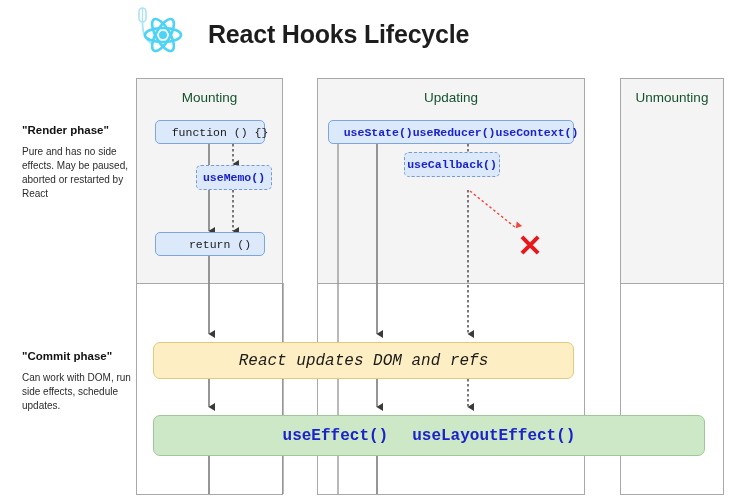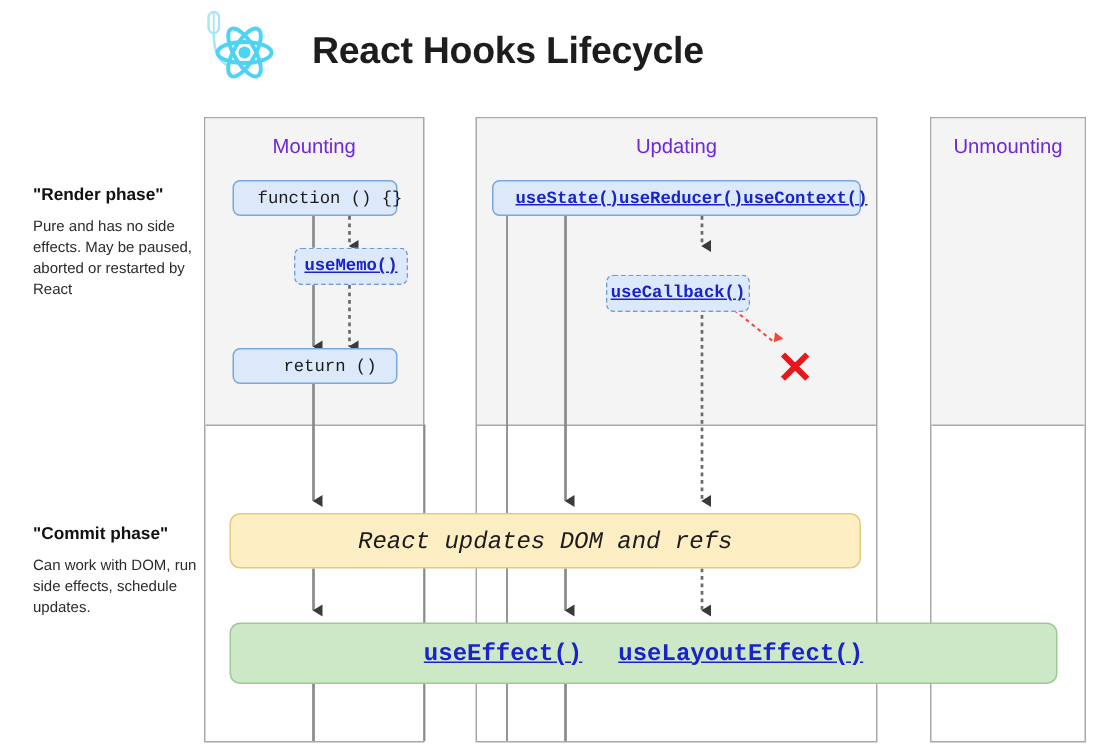--- a/index.html
+++ b/index.html
@@ -68,41 +68,40 @@
     height: 205px;
     background: #f4f4f4;
     border-bottom: 1px solid #a8a8a8;
   }
 
   .col-title {
     position: absolute;
     left: 0; right: 0; top: 11px;
     text-align: center;
     font-size: 13.5px;
-    color: #6d28d9;
+    color: #14532d;
   }
 
   
   .node {
     position: absolute;
     display: flex;
     align-items: center;
     justify-content: center;
     background: #dce9fb;
     border-radius: 5px;
     font-family: "Liberation Mono", monospace;
     font-size: 11.5px;
     color: #1a1a1a;
     white-space: nowrap;
   }
   .node.solid  { border: 1px solid #7aa7dd; padding-left: 20px; }
   .node.dashed { border: 1px dashed #7799cc; }
   .node a, .hooklink {
     color: #1a22c9;
-    text-decoration: underline;
     font-weight: bold;
   }
   .hookgap { display: inline-block; width: 7px; }
 
   
   .bar {
     position: absolute;
     display: flex;
     align-items: center;
     justify-content: center;
@@ -244,21 +243,21 @@
 </div>
 
 <div class="node solid" id="n-statehooks" style="left:328px; top:120px; width:246px; height:24px;">
   <span class="hooklink">useState()</span>
   <span class="hookgap"></span>
   <span class="hooklink">useReducer()</span>
   <span class="hookgap"></span>
   <span class="hooklink">useContext()</span>
 </div>
 
-<div class="node dashed" id="n-usecallback" style="left:404px; top:183px; width:96px; height:25px;">
+<div class="node dashed" id="n-usecallback" style="left:404px; top:152px; width:96px; height:25px;">
   <span class="hooklink">useCallback()</span>
 </div>
 
 <div id="red-x">✕</div>
 
 <div class="bar" id="bar-dom">
   <span>React updates DOM and refs</span>
 </div>
 
 <div class="bar" id="bar-effects">

